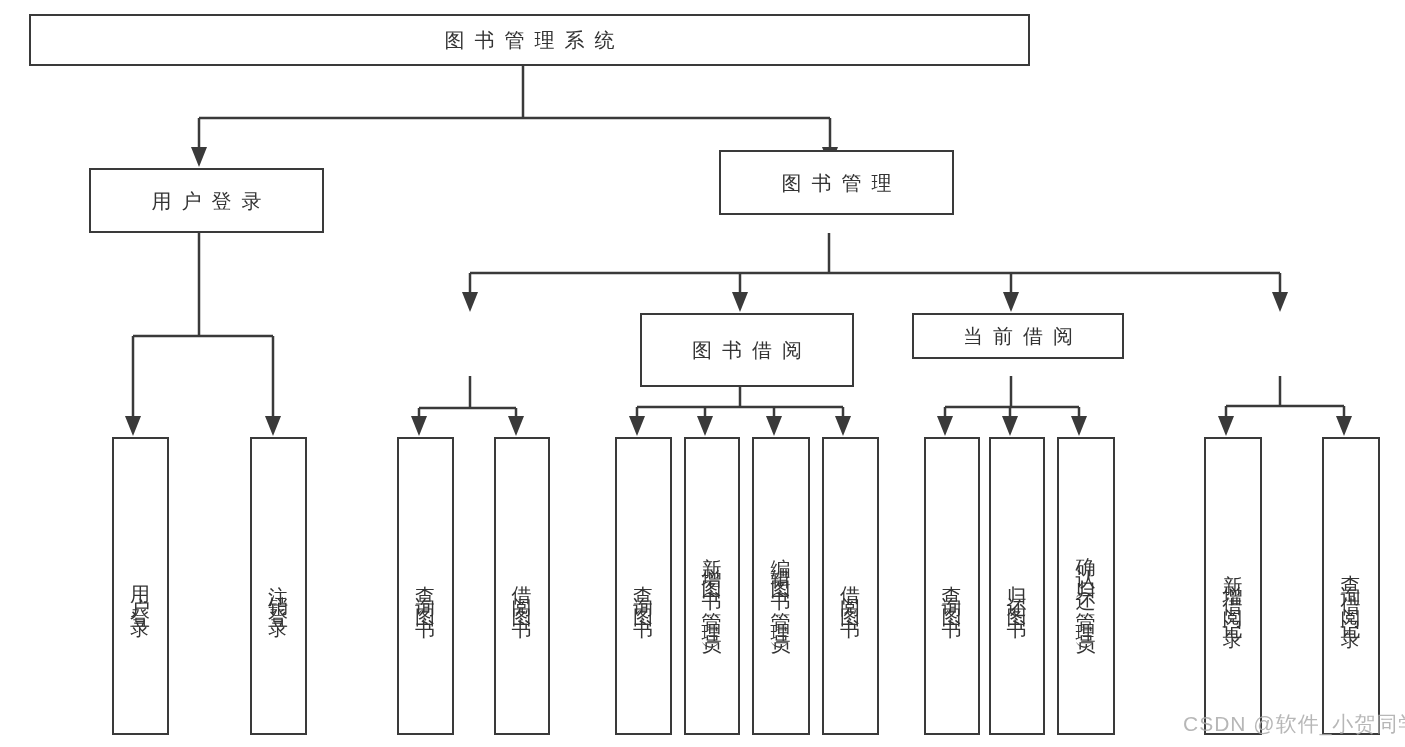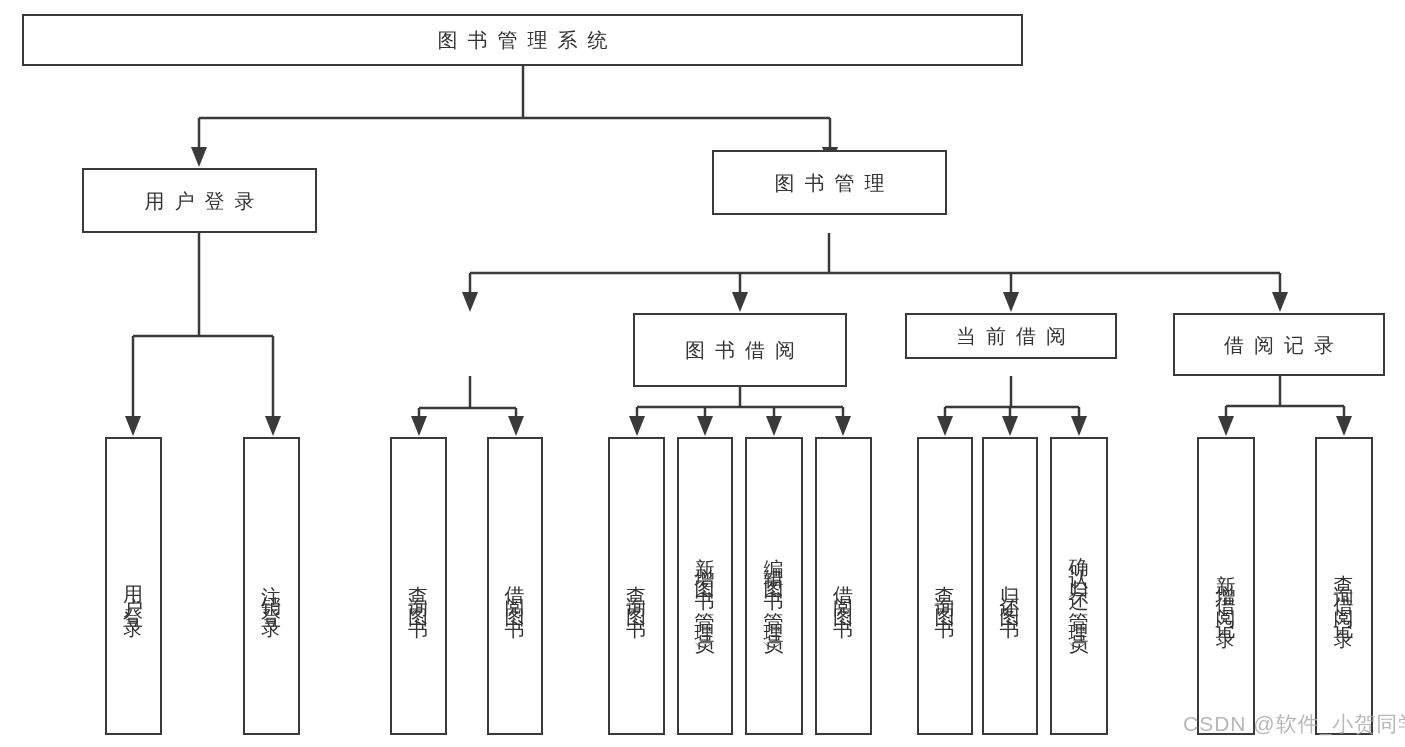--- a/index.html
+++ b/index.html
@@ -34,20 +34,21 @@
   }
   .node {
     position: absolute;
     box-sizing: border-box;
     background: #ffffff;
     border: 2.5px solid #3a3a3a;
     display: flex;
     align-items: center;
     justify-content: center;
     z-index: 2;
+    margin-left: 7px;
   }
   .node .lbl {
     color: #333333;
     font-size: 20px;
     letter-spacing: 10px;
     padding-left: 10px;
     white-space: nowrap;
     line-height: 1;
   }
   .node.v .lbl {
@@ -162,23 +163,20 @@
   <div class="node" style="left:712px;top:150px;width:235px;height:65px">
     <span class="lbl">图书管理</span>
   </div>
 
   <div class="node" style="left:633px;top:313px;width:214px;height:74px">
     <span class="lbl">图书借阅</span>
   </div>
   <div class="node" style="left:905px;top:313px;width:212px;height:46px">
     <span class="lbl">当前借阅</span>
   </div>
-  <div class="node" style="left:1173px;top:313px;width:212px;height:63px">
-    <span class="lbl">借阅记录</span>
-  </div>
 
   <div class="node v" style="left:105px;top:437px;width:57px;height:298px">
     <span class="lbl">用户登录</span>
   </div>
   <div class="node v" style="left:243px;top:437px;width:57px;height:298px">
     <span class="lbl">注销登录</span>
   </div>
 
   <div class="node v" style="left:390px;top:437px;width:57px;height:298px">
     <span class="lbl">查询图书</span>

